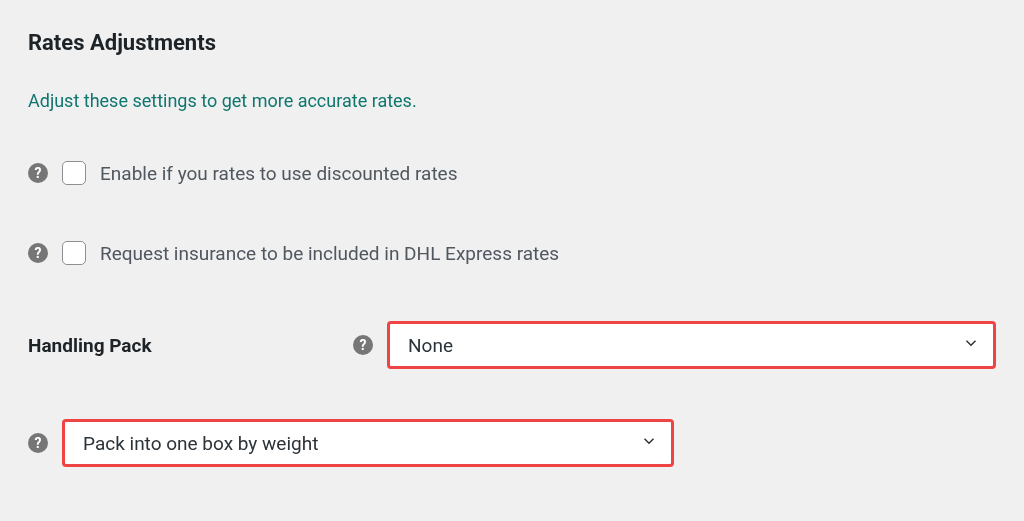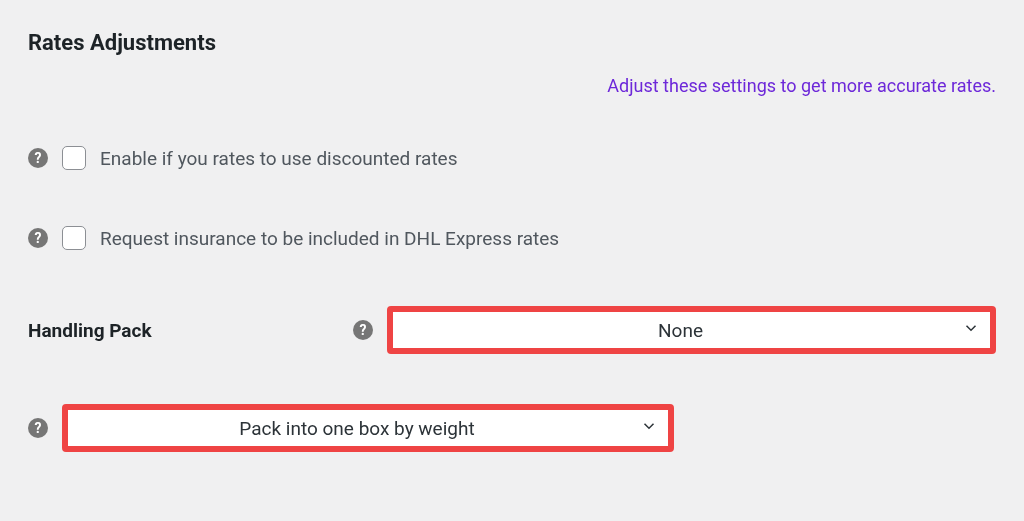--- a/index.html
+++ b/index.html
@@ -12,27 +12,26 @@
       background: #f0f0f1;
       width: 1024px;
       height: 521px;
       padding: 30px 28px;
       color: #1d2327;
     }
     .section-title {
       font-size: 22px;
       font-weight: 700;
       color: #1d2327;
-      margin-bottom: 20px;
+      margin-bottom: 35px;
     }
     .section-desc {
       font-size: 18px;
-      color: #6d28d9;
+      color: #0f766e;
       margin-bottom: 50px;
-      text-align: right;
     }
     .form-row {
       display: flex;
       align-items: center;
       margin-bottom: 56px;
     }
     .form-row.select-row {
       margin-bottom: 50px;
     }
     .form-label {
@@ -78,30 +77,29 @@
       color: #50575e;
     }
     .select-wrap {
       position: relative;
       flex: 1;
       max-width: 612px;
     }
     .select {
       width: 100%;
       height: 48px;
-      border: 6px solid #ef4444;
+      border: 3px solid #ef4444;
       border-radius: 4px;
       background: #fff;
       padding: 0 40px 0 18px;
       font-size: 19px;
       color: #2c3338;
       appearance: none;
       cursor: pointer;
       font-family: inherit;
-      text-align: center;
     }
     .chevron {
       position: absolute;
       right: 16px;
       top: 50%;
       transform: translateY(-50%);
       pointer-events: none;
     }
     .chevron svg {
       width: 18px;

